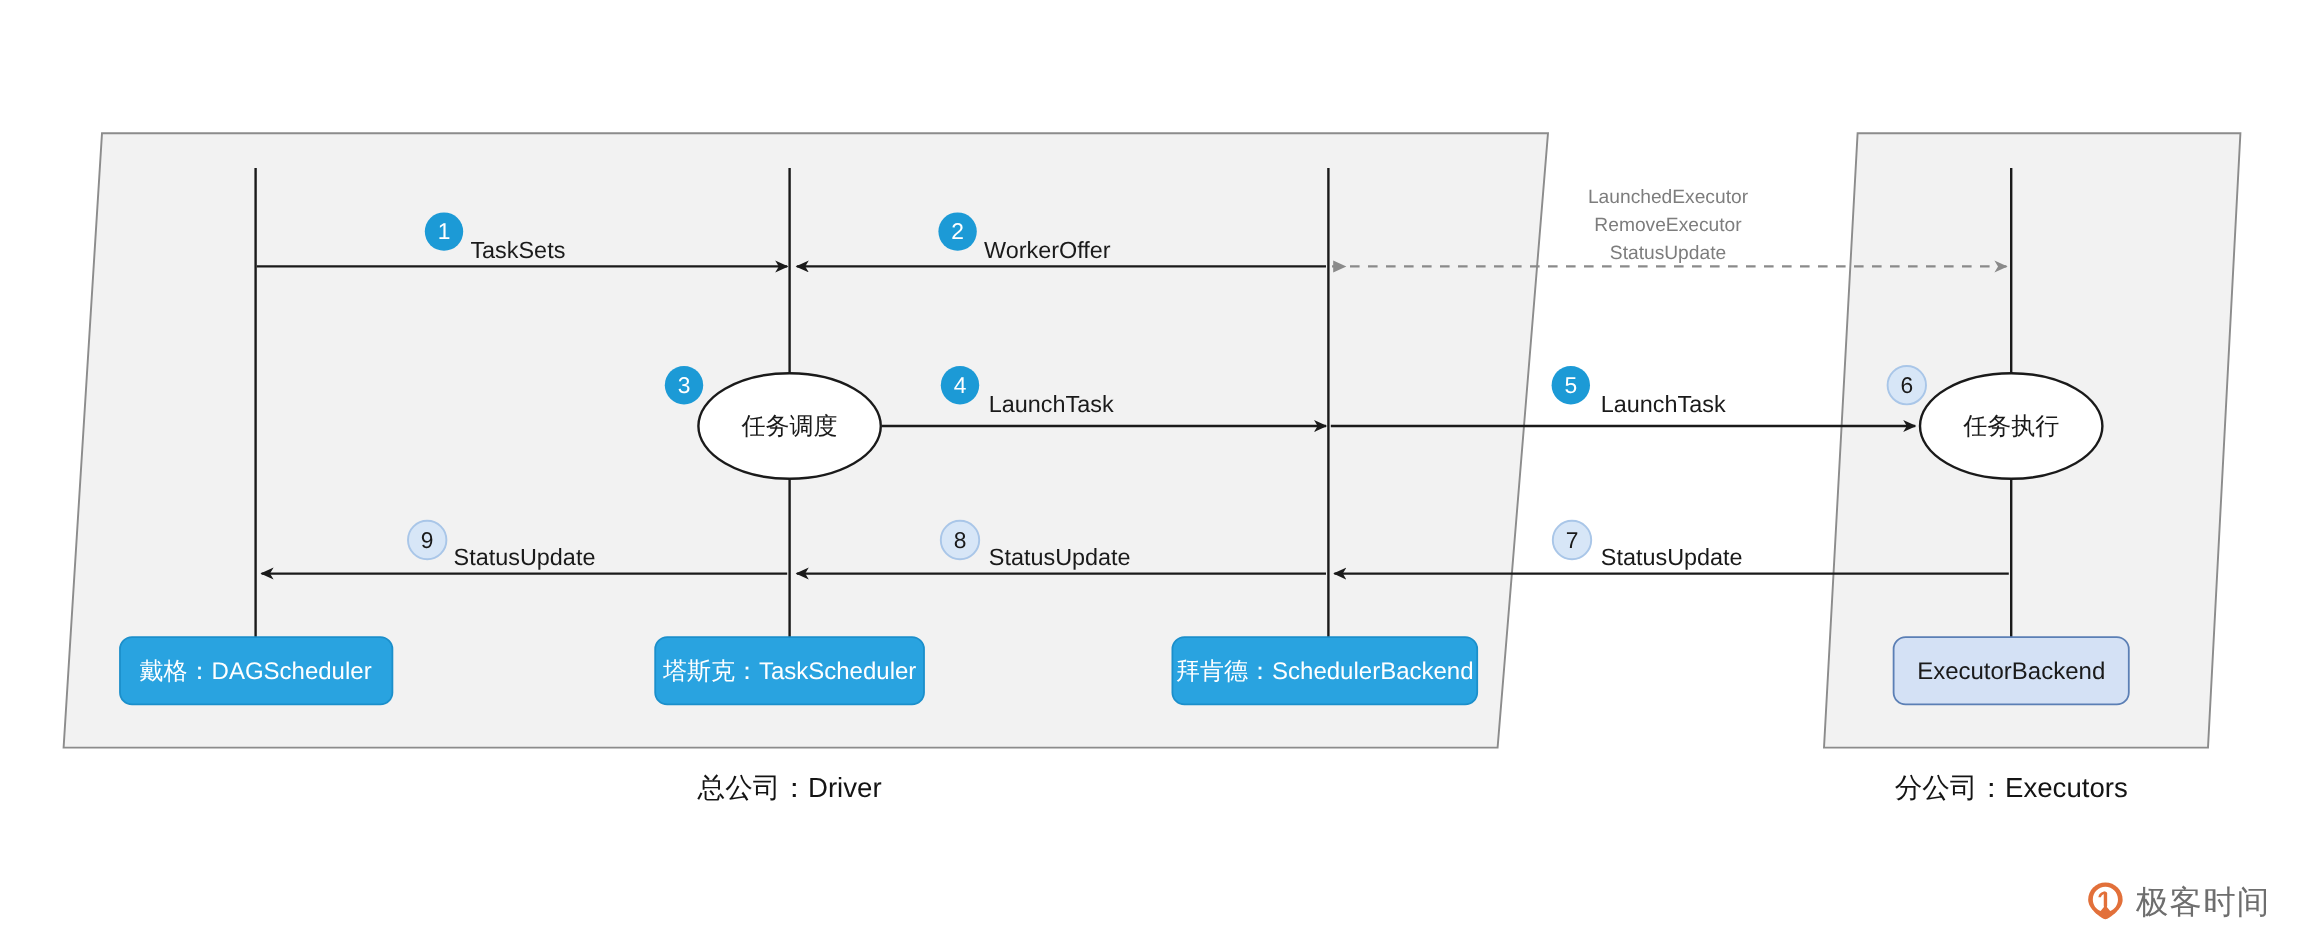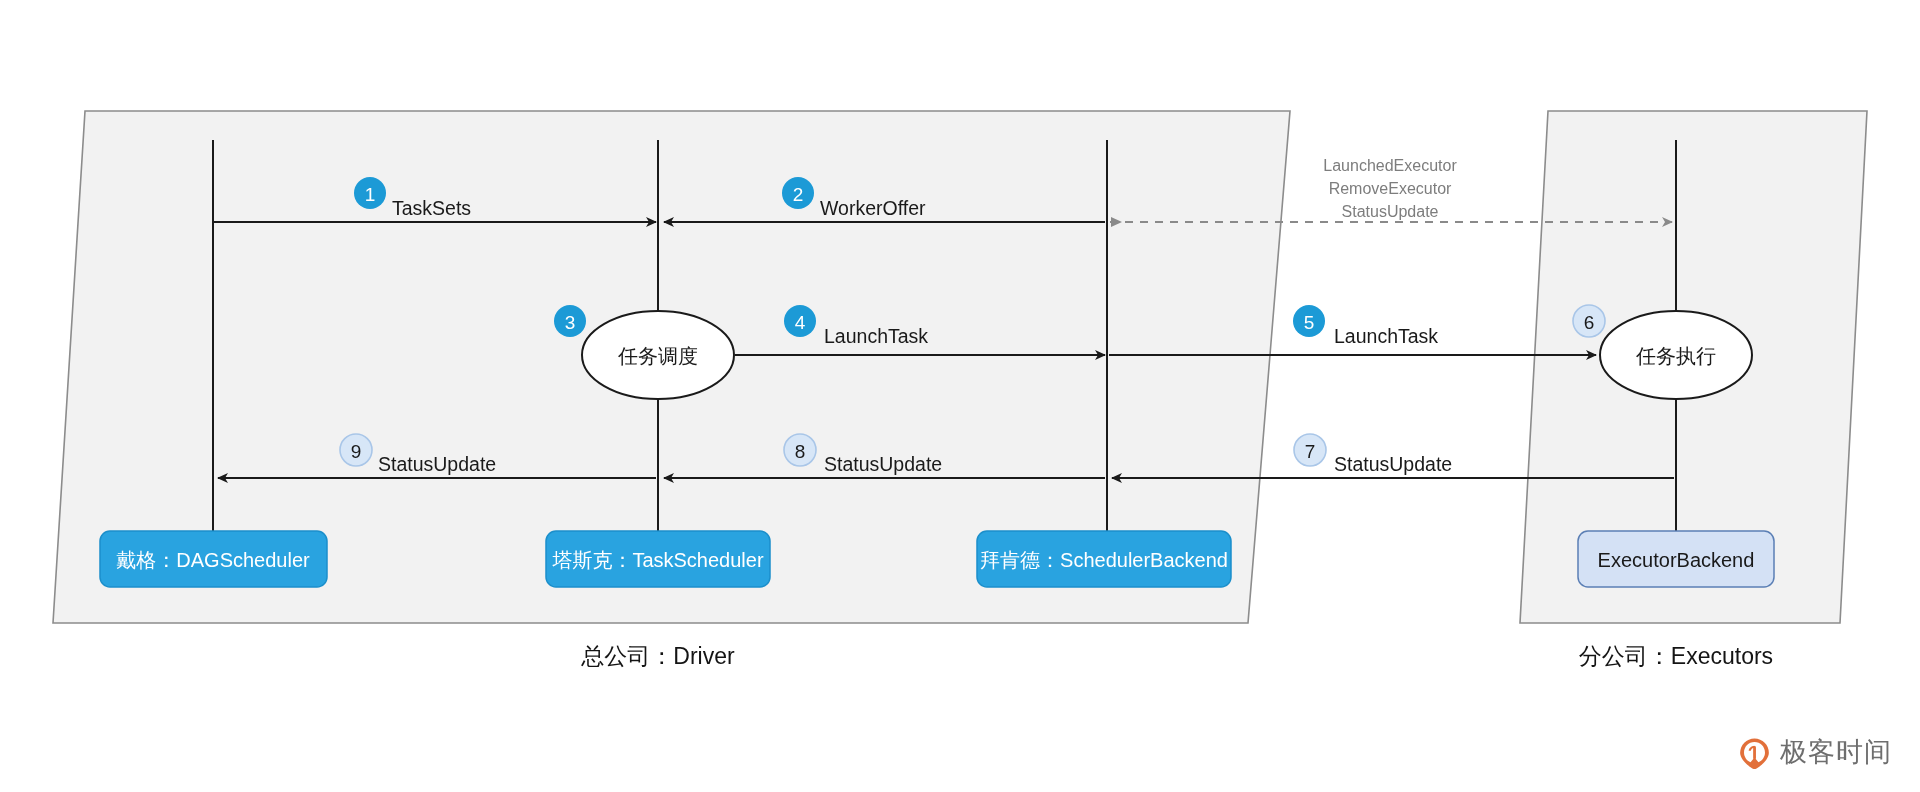--- a/index.html
+++ b/index.html
@@ -44,21 +44,21 @@
   .t-node-dark { fill: #1a1a1a; font-size: 20px; text-anchor: middle; dominant-baseline: central; }
   .t-node-white { fill: #ffffff; font-size: 20px; text-anchor: middle; dominant-baseline: central; }
   .t-caption { fill: #141414; font-size: 23px; text-anchor: middle; dominant-baseline: central; }
   .t-dashnote { fill: #7d7d7d; font-size: 16px; text-anchor: middle; dominant-baseline: central; }
 
   .logo-wrap {
     position: absolute;
     right: 28px;
     bottom: 22px;
     display: flex;
-    align-items: flex-end;
+    align-items: flex-start;
     gap: 9px;
   }
   .logo-mark {
     width: 33px; height: 33px;
     position: relative;
   }
   .logo-text {
     font-size: 27px;
     color: #6e6e6e;
     letter-spacing: 1px;

